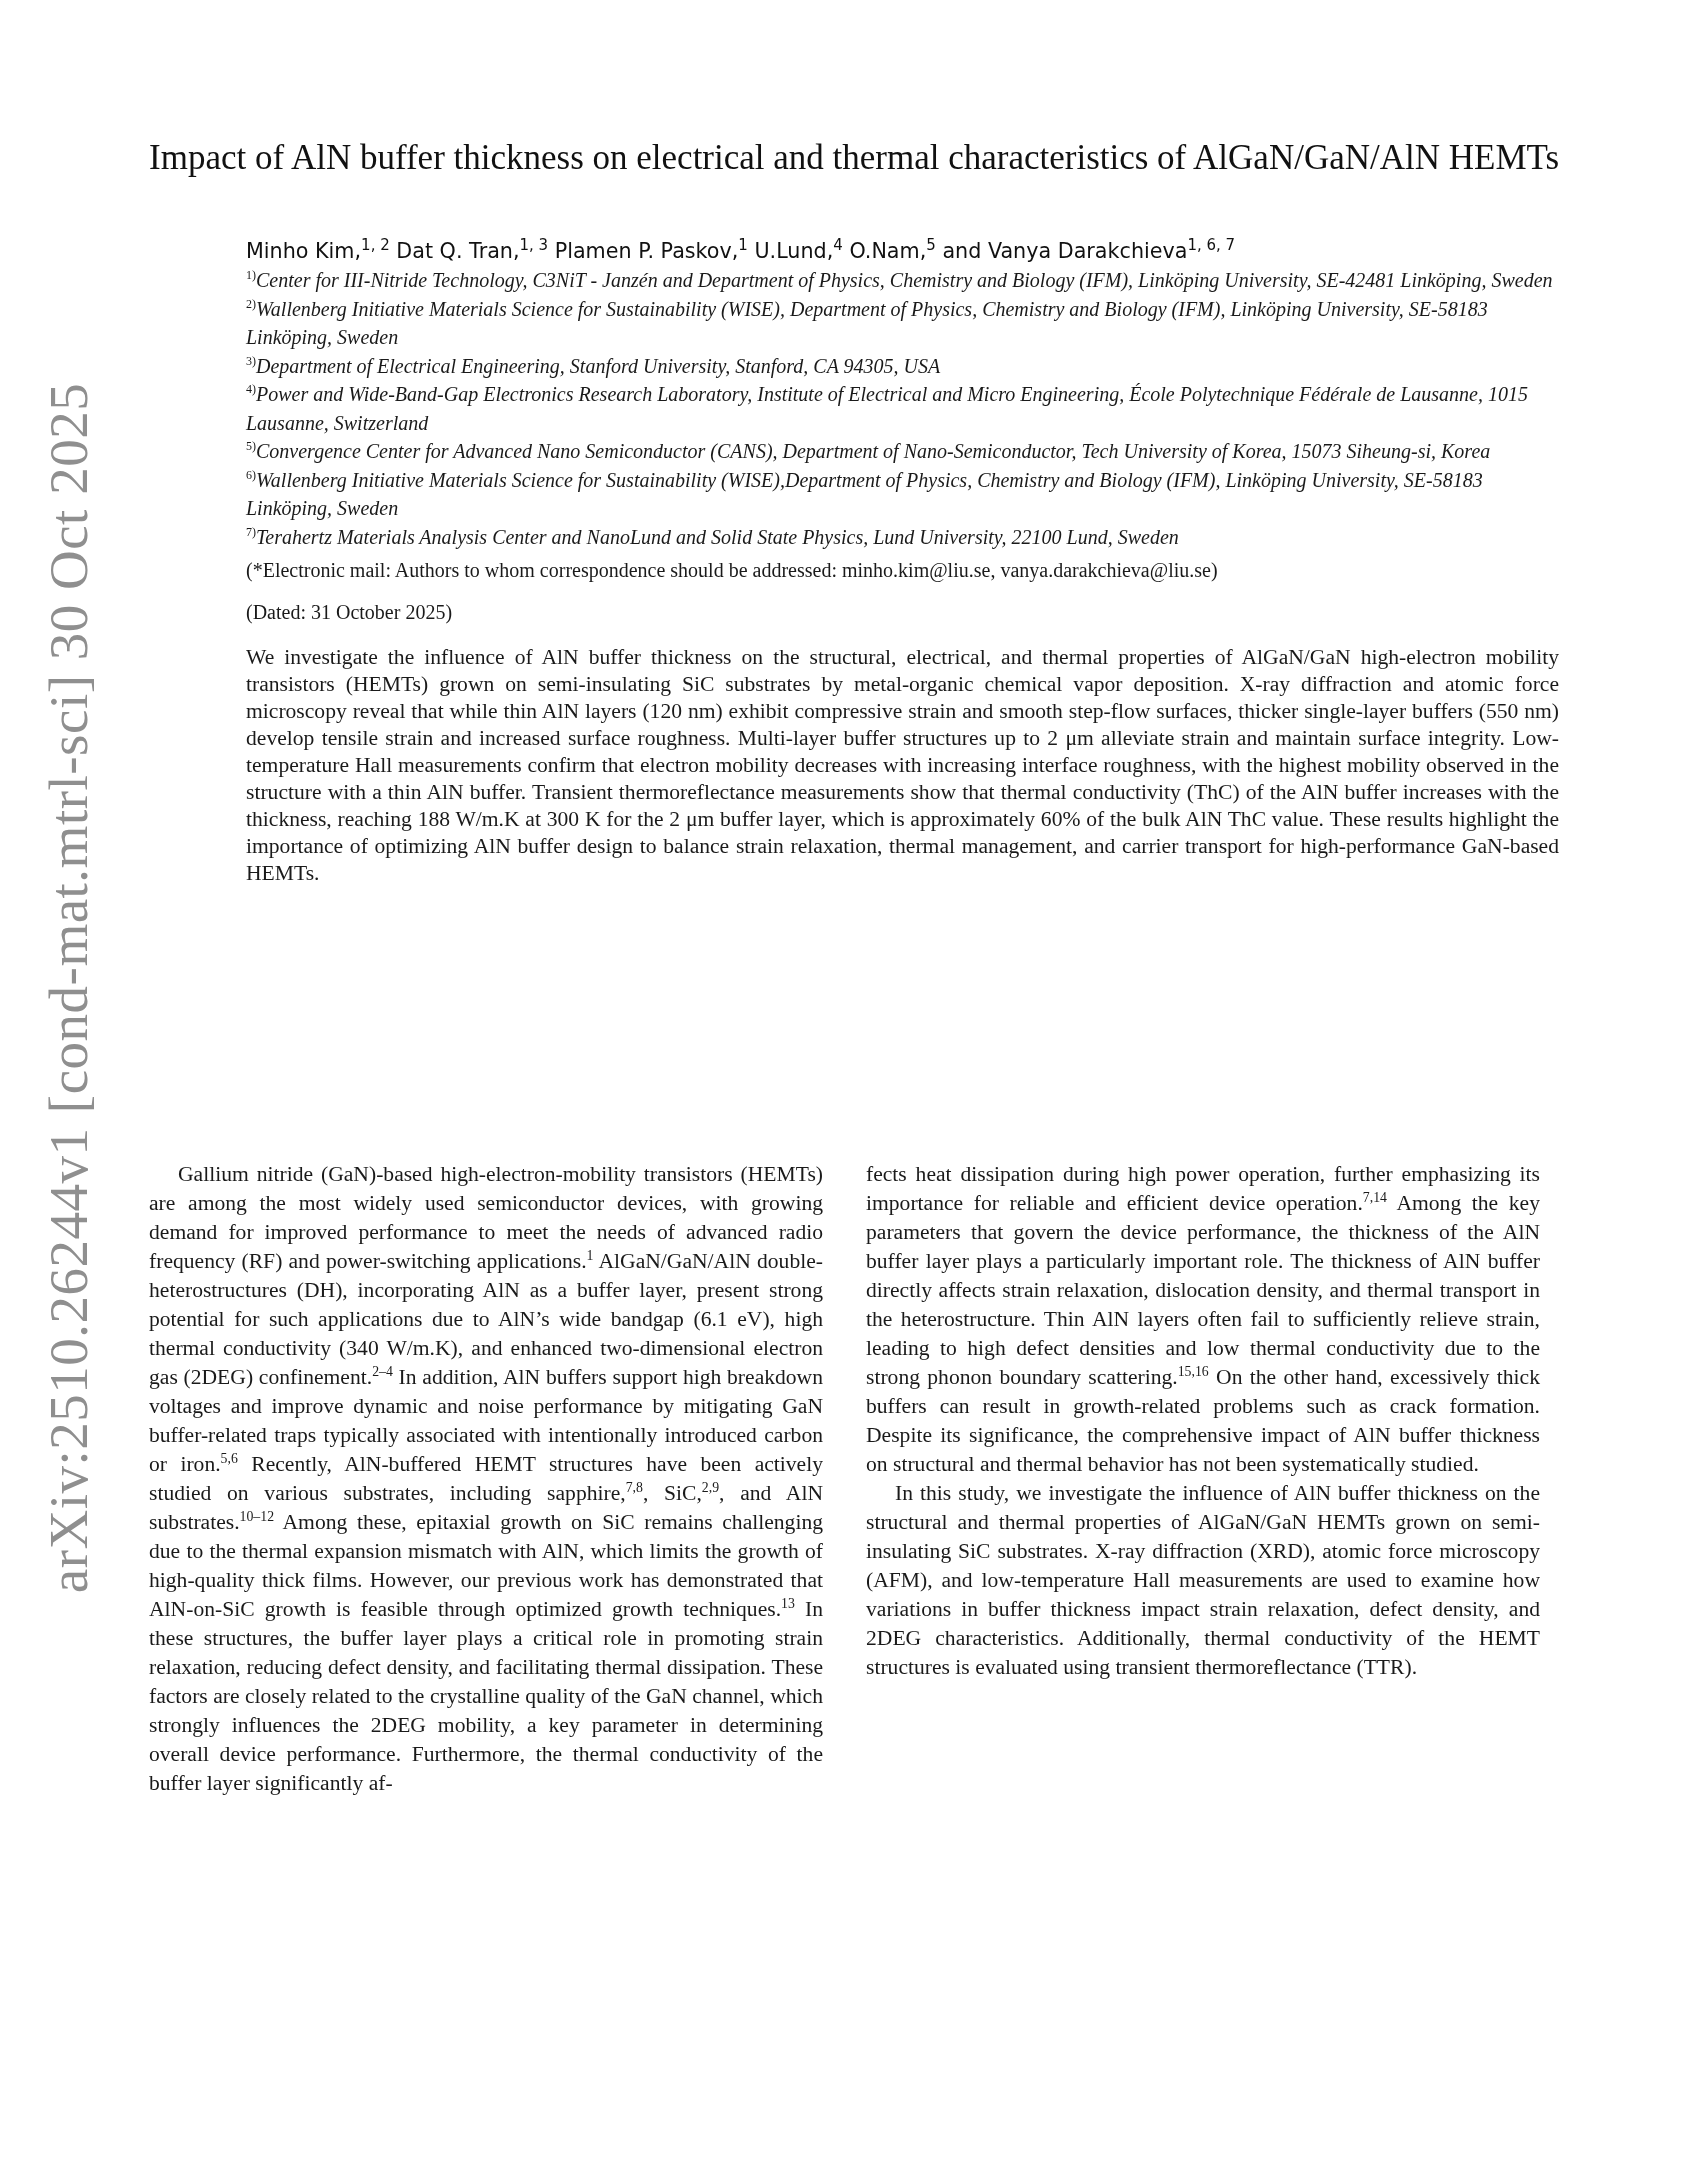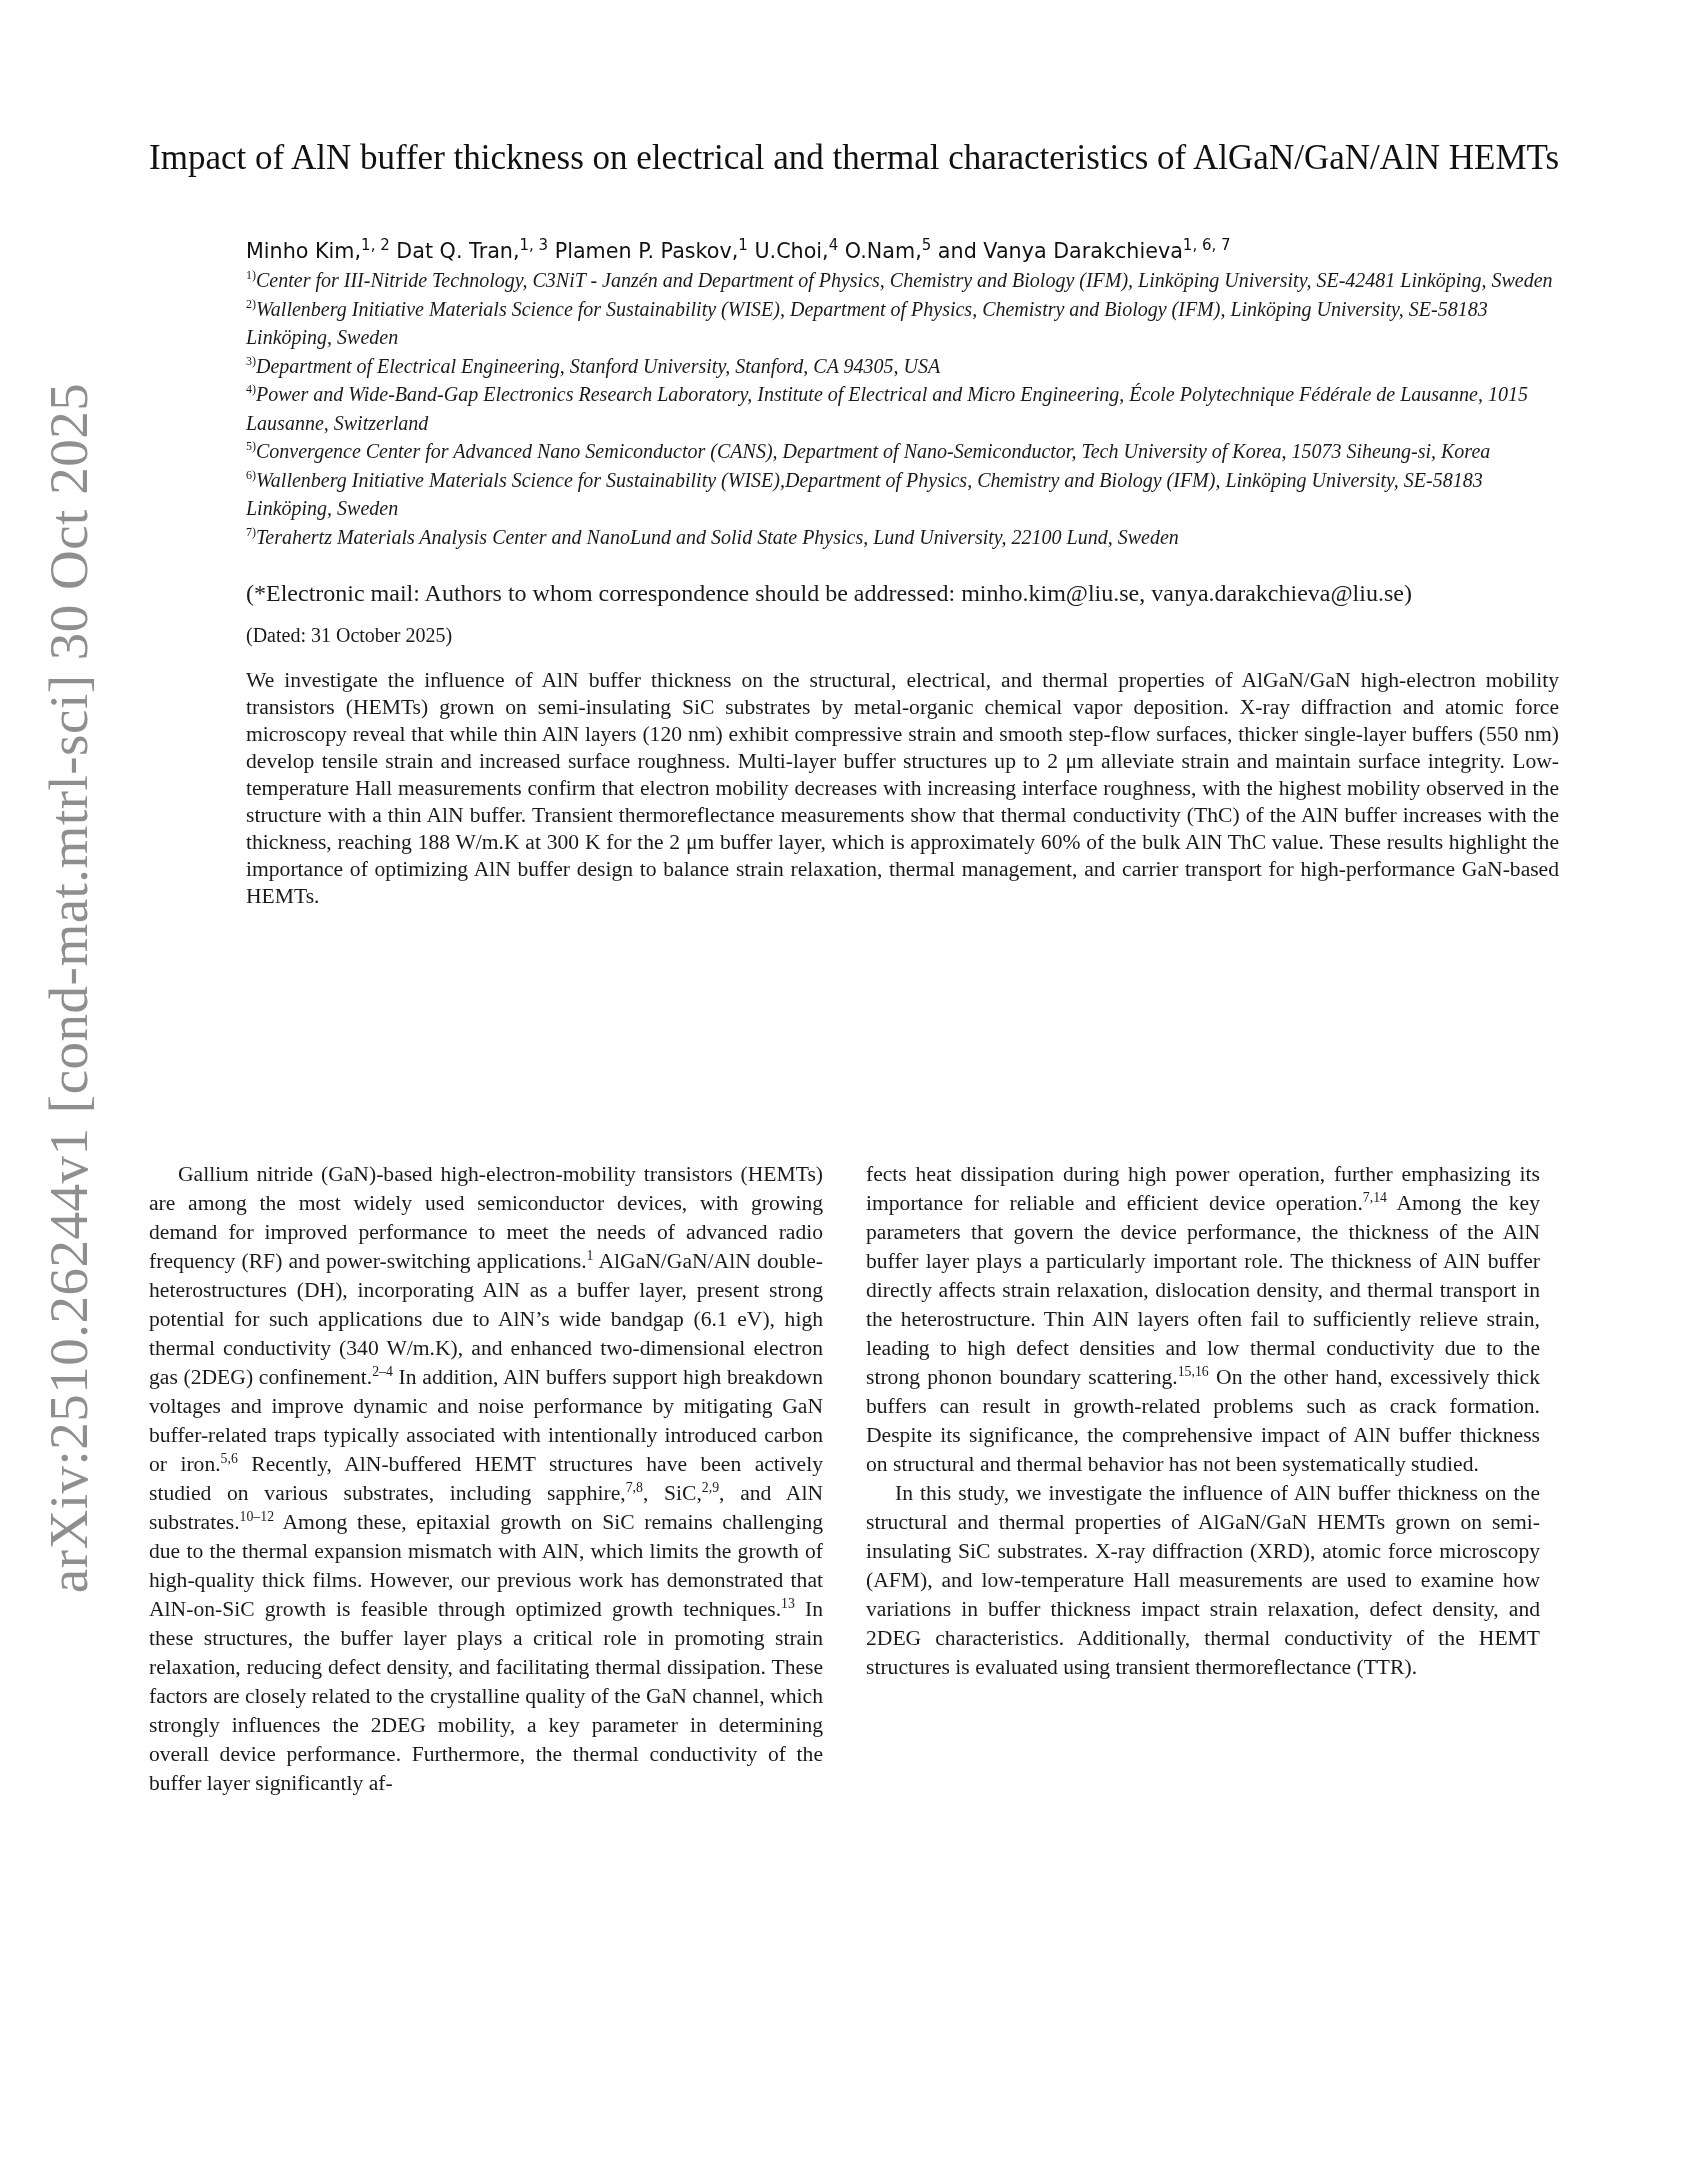--- a/index.html
+++ b/index.html
@@ -8,41 +8,41 @@
   .stamp { position:absolute; left:26px; top:478px; width:83px; height:1019px; }
   .stamp-text { position:absolute; left:50%; top:50%; transform:translate(-50%,-50%) rotate(-90deg);
                 white-space:nowrap; font-size:55px; color:#8f8f8f; letter-spacing:0.5px; }
   .title { position:absolute; left:149px; top:134px; width:1414px; font-family:Liberation Serif, serif;
            font-size:35px; line-height:48px; color:#111; font-weight:normal; }
   .front { position:absolute; left:246px; top:237px; width:1313px; }
   .authors { font-family:"DejaVu Sans", sans-serif; font-size:20.7px; line-height:29px; color:#111; }
   .authors sup { font-size:15px; }
   .affil { font-style:italic; font-size:20px; line-height:28.5px; }
   .affil sup { font-style:normal; font-size:12px; }
-  .email { font-size:24px; line-height:28.5px; margin-top:28px; }
+  .email { font-size:20px; line-height:28.5px; margin-top:5px; }
   .dated { font-size:20px; line-height:28.5px; margin-top:13px; }
   .abstract { font-size:21.6px; line-height:27px; margin-top:18.4px; text-align:justify; }
   .col { position:absolute; top:1160px; width:674px; font-size:21.6px; line-height:29px; text-align:justify; }
   .col.left { left:149px; }
   .col.right { left:866px; }
   .col p { margin:0; text-indent:29px; }
   .col p.cont { text-indent:0; }
   sup { line-height:0; }
 </style>
 </head>
 <body>
 
 <div class="stamp">
   <div class="stamp-text">arXiv:2510.26244v1  [cond-mat.mtrl-sci]  30 Oct 2025</div>
 </div>
 
 <h1 class="title" style="margin:0;">Impact of AlN buffer thickness on electrical and thermal characteristics of AlGaN/GaN/AlN HEMTs</h1>
 
 <div class="front">
-  <div class="authors" id="authors"><span>Minho Kim,</span><sup>1, 2</sup> <span>Dat Q. Tran,</span><sup>1, 3</sup> <span>Plamen P. Paskov,</span><sup>1</sup> <span>U.Choi,</span><sup>4</sup> <span>O.Nam,</span><sup>5</sup> <span>and Vanya Darakchieva</span><sup>1, 6, 7</sup></div>
+  <div class="authors" id="authors"><span>Minho Kim,</span><sup>1, 2</sup> <span>Dat Q. Tran,</span><sup>1, 3</sup> <span>Plamen P. Paskov,</span><sup>1</sup> <span>U.Lund,</span><sup>4</sup> <span>O.Nam,</span><sup>5</sup> <span>and Vanya Darakchieva</span><sup>1, 6, 7</sup></div>
   <div id="affils">
       <div class="affil"><sup>1)</sup><span>Center for III-Nitride Technology, C3NiT - Janzén and Department of Physics, Chemistry and Biology (IFM), Linköping University, SE-42481 Linköping, Sweden</span></div>
       <div class="affil"><sup>2)</sup><span>Wallenberg Initiative Materials Science for Sustainability (WISE), Department of Physics, Chemistry and Biology (IFM), Linköping University, SE-58183 Linköping, Sweden</span></div>
       <div class="affil"><sup>3)</sup><span>Department of Electrical Engineering, Stanford University, Stanford, CA 94305, USA</span></div>
       <div class="affil"><sup>4)</sup><span>Power and Wide-Band-Gap Electronics Research Laboratory, Institute of Electrical and Micro Engineering, École Polytechnique Fédérale de Lausanne, 1015 Lausanne, Switzerland</span></div>
       <div class="affil"><sup>5)</sup><span>Convergence Center for Advanced Nano Semiconductor (CANS), Department of Nano-Semiconductor, Tech University of Korea, 15073 Siheung-si, Korea</span></div>
       <div class="affil"><sup>6)</sup><span>Wallenberg Initiative Materials Science for Sustainability (WISE),Department of Physics, Chemistry and Biology (IFM), Linköping University, SE-58183 Linköping, Sweden</span></div>
       <div class="affil"><sup>7)</sup><span>Terahertz Materials Analysis Center and NanoLund and Solid State Physics, Lund University, 22100 Lund, Sweden</span></div>
     </div>
   <div class="email">(*Electronic mail: Authors to whom correspondence should be addressed: minho.kim@liu.se, vanya.darakchieva@liu.se)</div>

